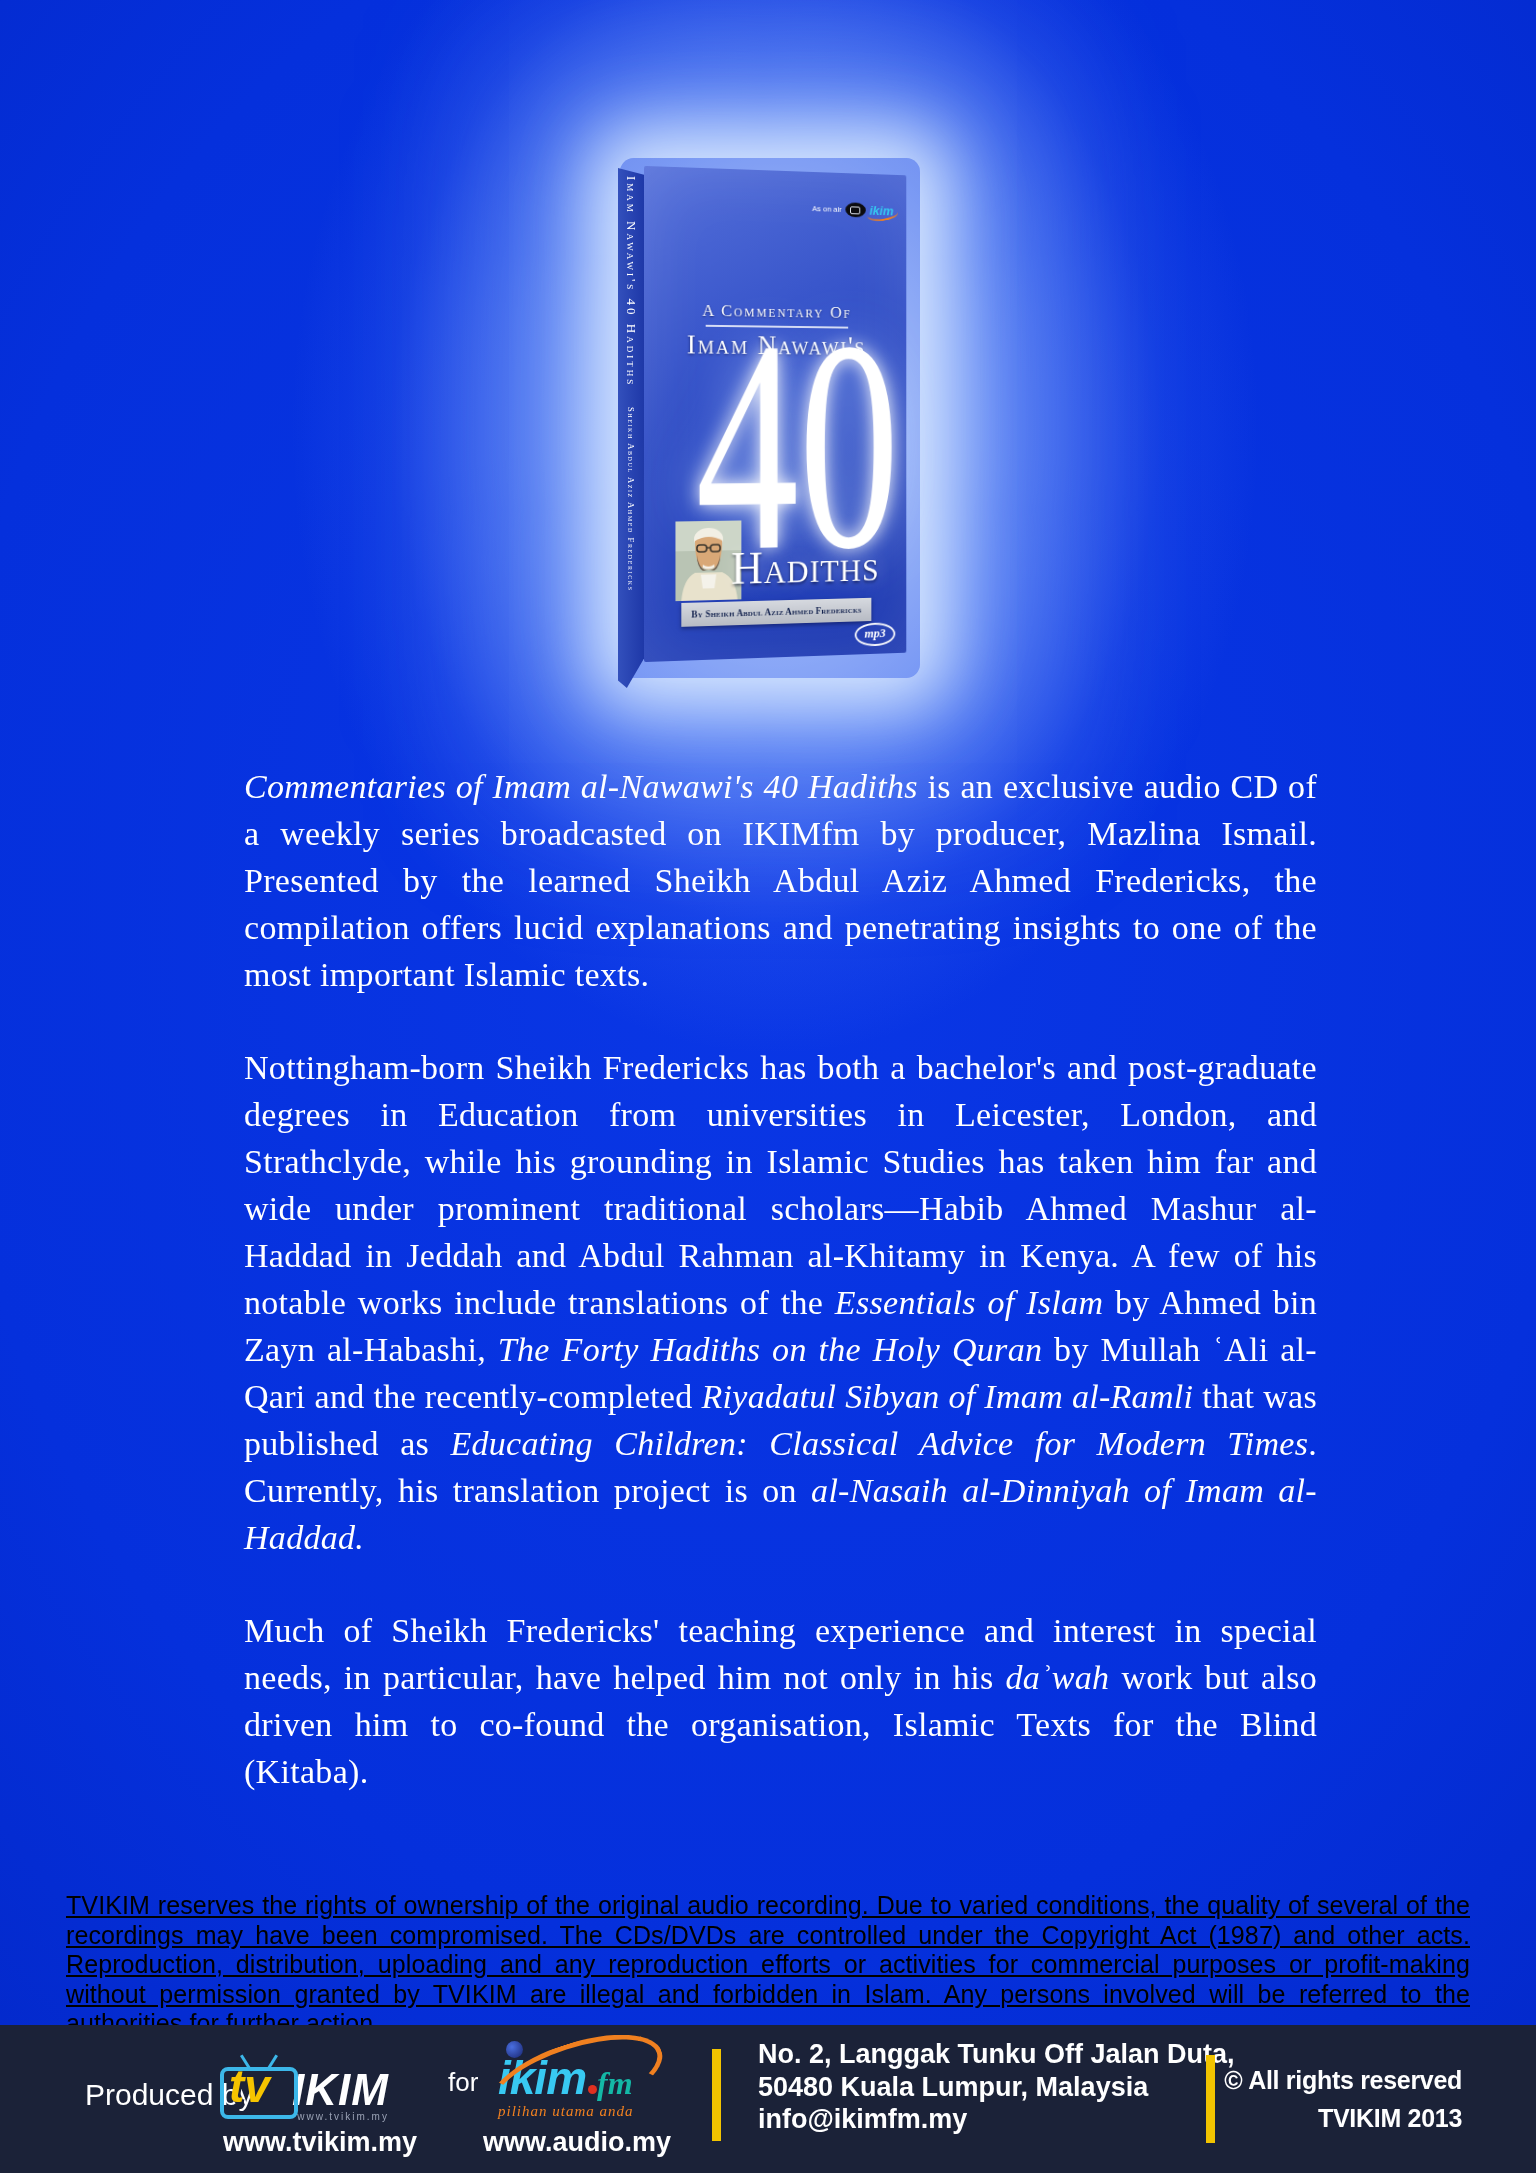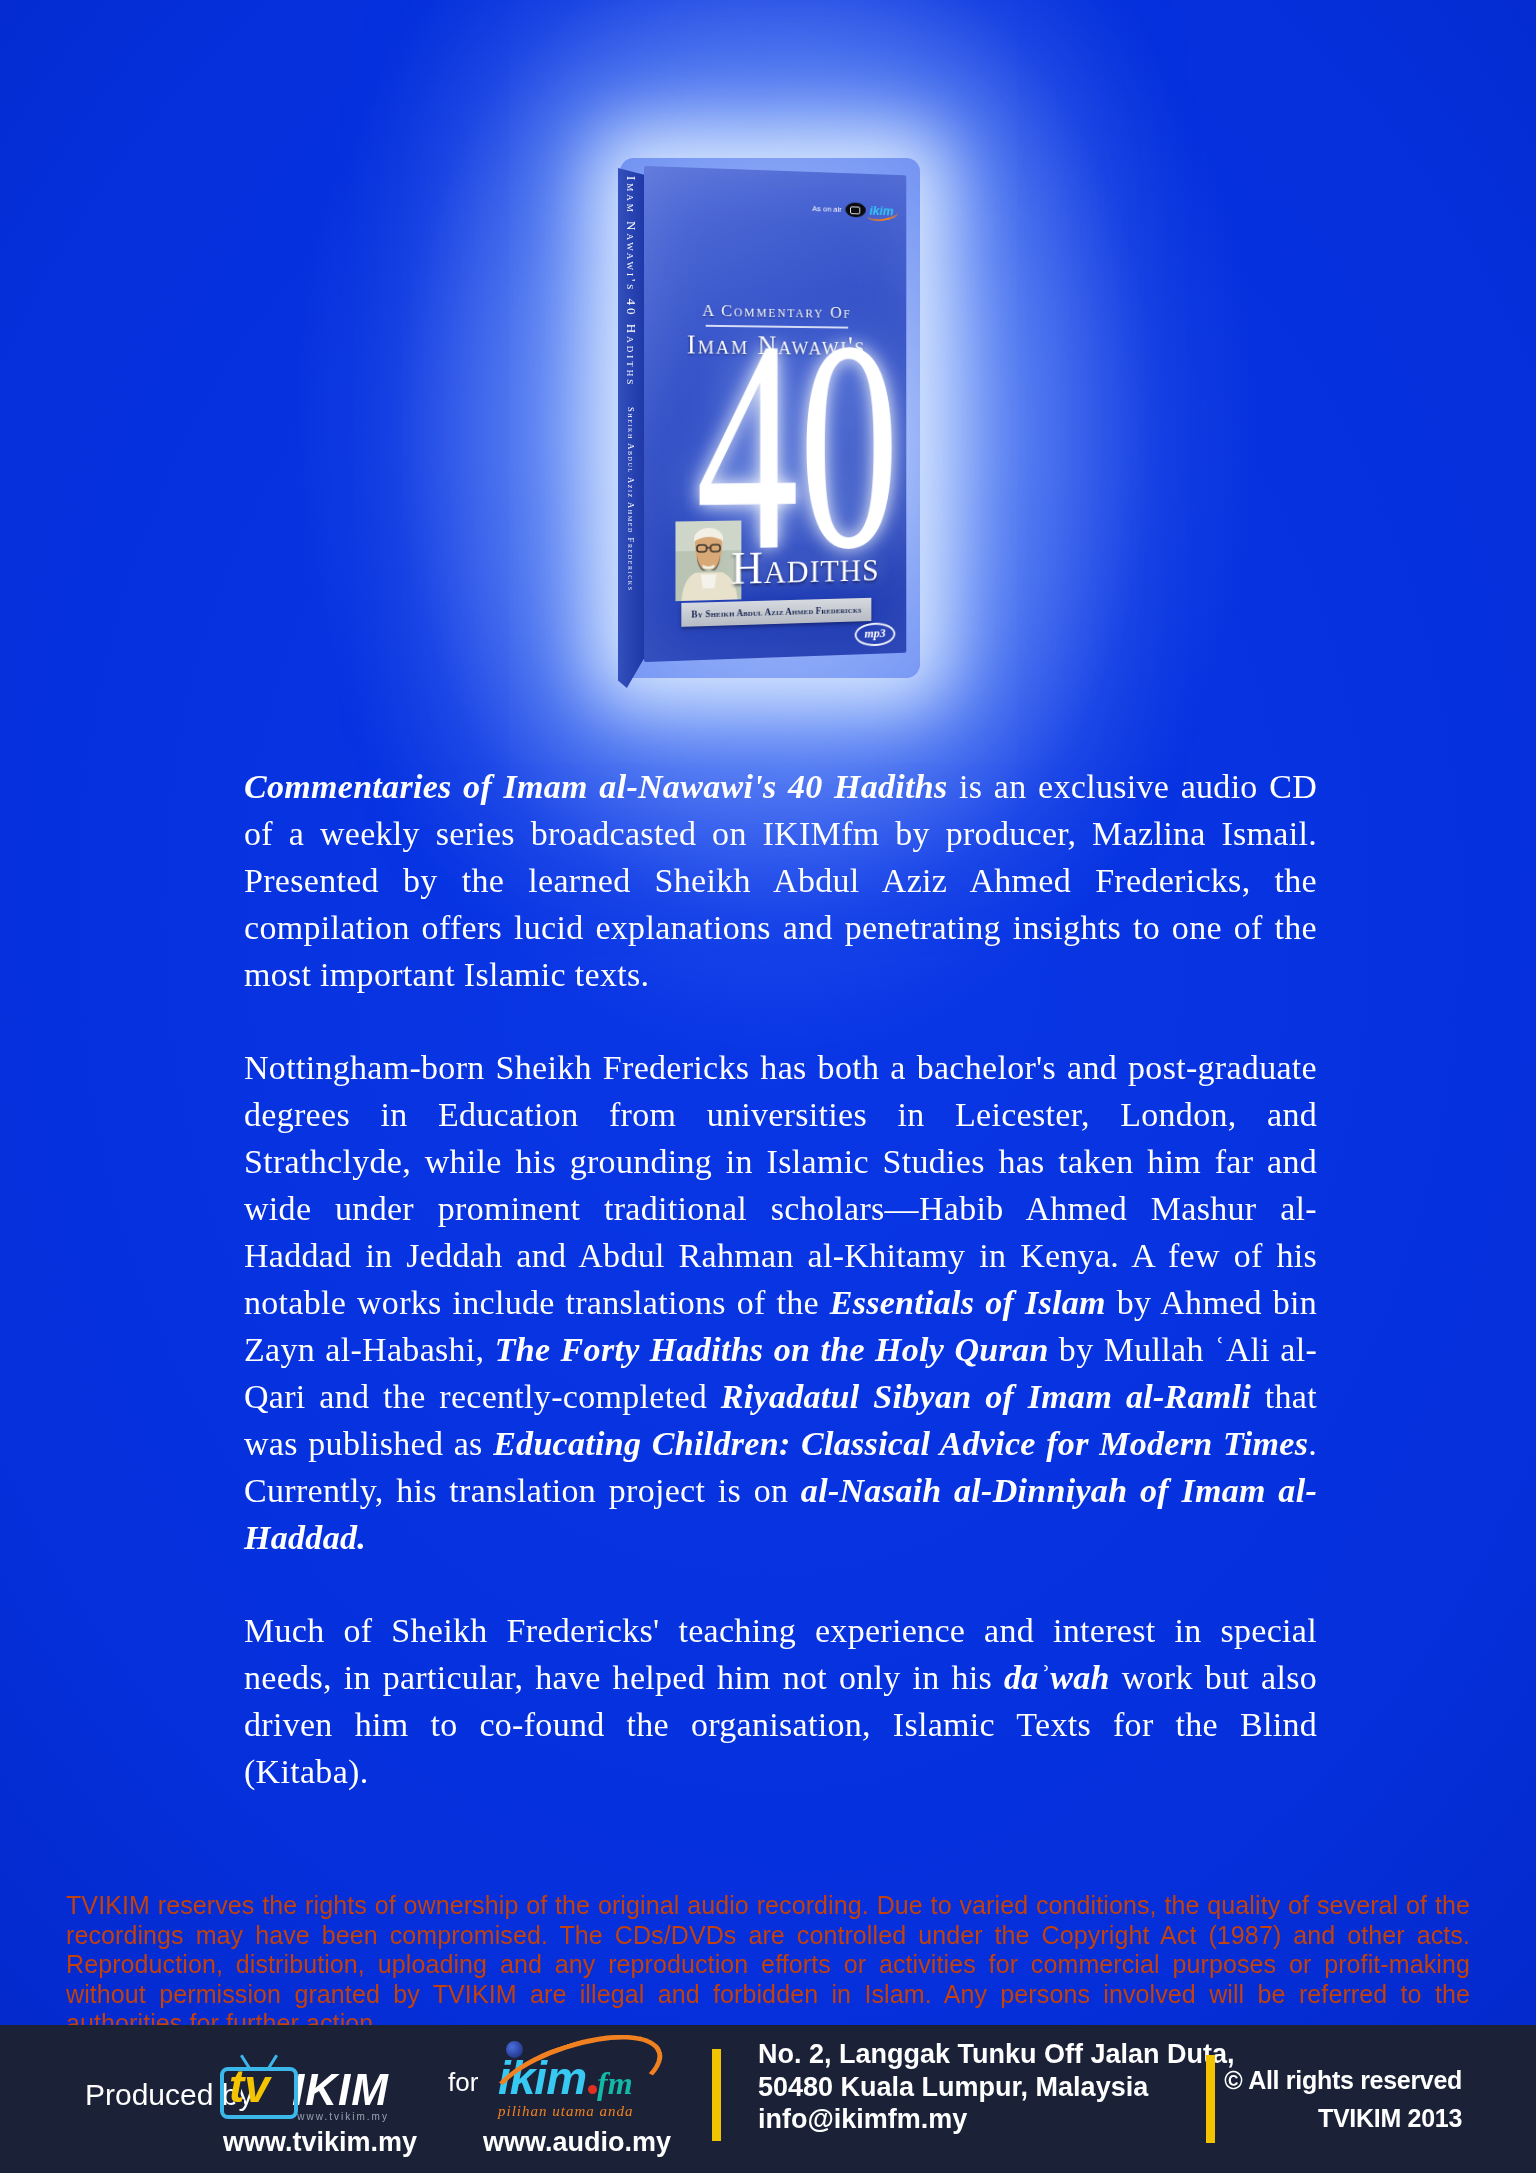--- a/index.html
+++ b/index.html
@@ -79,26 +79,26 @@
   .mp3-badge{
     right:12px;top:464px;width:40px;height:20px;border:2px solid rgba(255,255,255,.95);
     border-radius:50%;text-align:center;line-height:18px;
     font-style:italic;font-weight:bold;font-size:13px;color:#fff;
   }
 
   
   .copy{left:244px;top:763px;width:1073px;color:#fff;font-size:34px;line-height:47px;
     text-align:justify;letter-spacing:.3px;}
   .copy p{margin:0 0 46px 0;}
-  .copy i{font-style:italic;font-weight:bold;}
-
-  
-  .disclaimer{left:66px;top:1891px;width:1404px;color:#c2410c;
+  .copy i{font-style:italic;}
+
+  
+  .disclaimer{left:66px;top:1891px;width:1404px;color:#000000;
     font-family:"Liberation Sans",sans-serif;font-size:25px;line-height:29.5px;
-    text-align:justify;letter-spacing:.1px;}
+    text-align:justify;letter-spacing:.1px;text-decoration:underline;}
 
   
   .footer{left:0;top:2025px;width:1536px;height:148px;background:#1b2238;
     font-family:"Liberation Sans",sans-serif;color:#fff;}
   .produced-by{left:85px;top:53px;font-size:30px;}
   .tv-logo{left:220px;top:24px;display:flex;align-items:center;}
   .tv-box{width:70px;height:44px;border:4px solid #3cb7e9;border-radius:8px;position:relative;margin-top:14px;}
   .tv-box::before,.tv-box::after{content:"";position:absolute;width:3px;height:16px;background:#3cb7e9;top:-17px;}
   .tv-box::before{left:20px;transform:rotate(-32deg);}
   .tv-box::after{right:20px;transform:rotate(32deg);}

